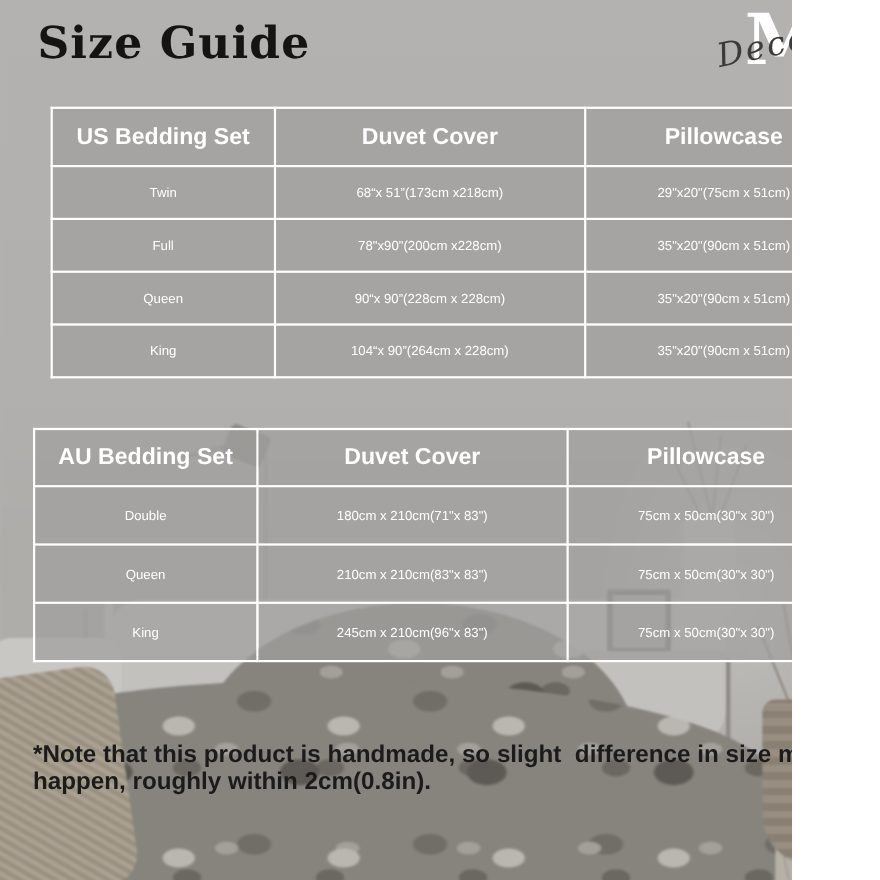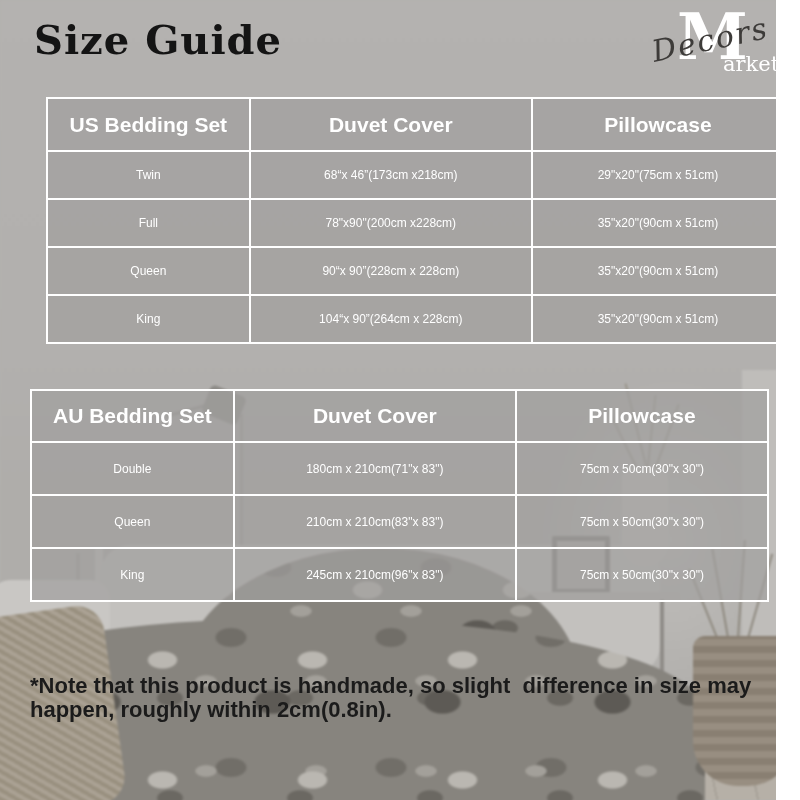--- a/index.html
+++ b/index.html
@@ -1,16 +1,16 @@
 <!DOCTYPE html>
 <html><head>
 <meta charset="utf-8">
 <style>
   html,body{margin:0;padding:0;}
-  .canvas{position:relative;width:776px;height:800px;overflow:hidden;
+  .canvas{position:relative;width:720px;height:800px;overflow:hidden;
           background:#b2b0ae;font-family:"Liberation Sans",sans-serif;}
 
   
   .scene{position:absolute;inset:0;filter:blur(1.1px);}
   .scene div{position:absolute;}
   .wall{inset:0;background:linear-gradient(180deg,#b4b2b0 0%,#b2b0ae 45%,#afadaa 62%,#b1afac 100%);}
   .glow{left:540px;top:380px;width:260px;height:320px;border-radius:50%;
         background:radial-gradient(closest-side,#c2c0bd,rgba(194,192,189,0));}
   .curtain{left:742px;top:370px;width:58px;height:330px;background:#bfbdba;}
   .lamp-shade{left:205px;top:390px;width:38px;height:30px;background:#8d8b87;border-radius:5px;transform:rotate(22deg);}
@@ -140,21 +140,21 @@
         <thead>
           <tr>
             <th>US Bedding Set</th>
             <th>Duvet Cover</th>
             <th>Pillowcase</th>
           </tr>
         </thead>
         <tbody>
           <tr>
             <td>Twin</td>
-            <td>68“x 46”(173cm x218cm)</td>
+            <td>68“x 51”(173cm x218cm)</td>
             <td>29"x20"(75cm x 51cm)</td>
           </tr>
           <tr>
             <td>Full</td>
             <td>78"x90"(200cm x228cm)</td>
             <td>35"x20"(90cm x 51cm)</td>
           </tr>
           <tr>
             <td>Queen</td>
             <td>90“x 90”(228cm x 228cm)</td>

